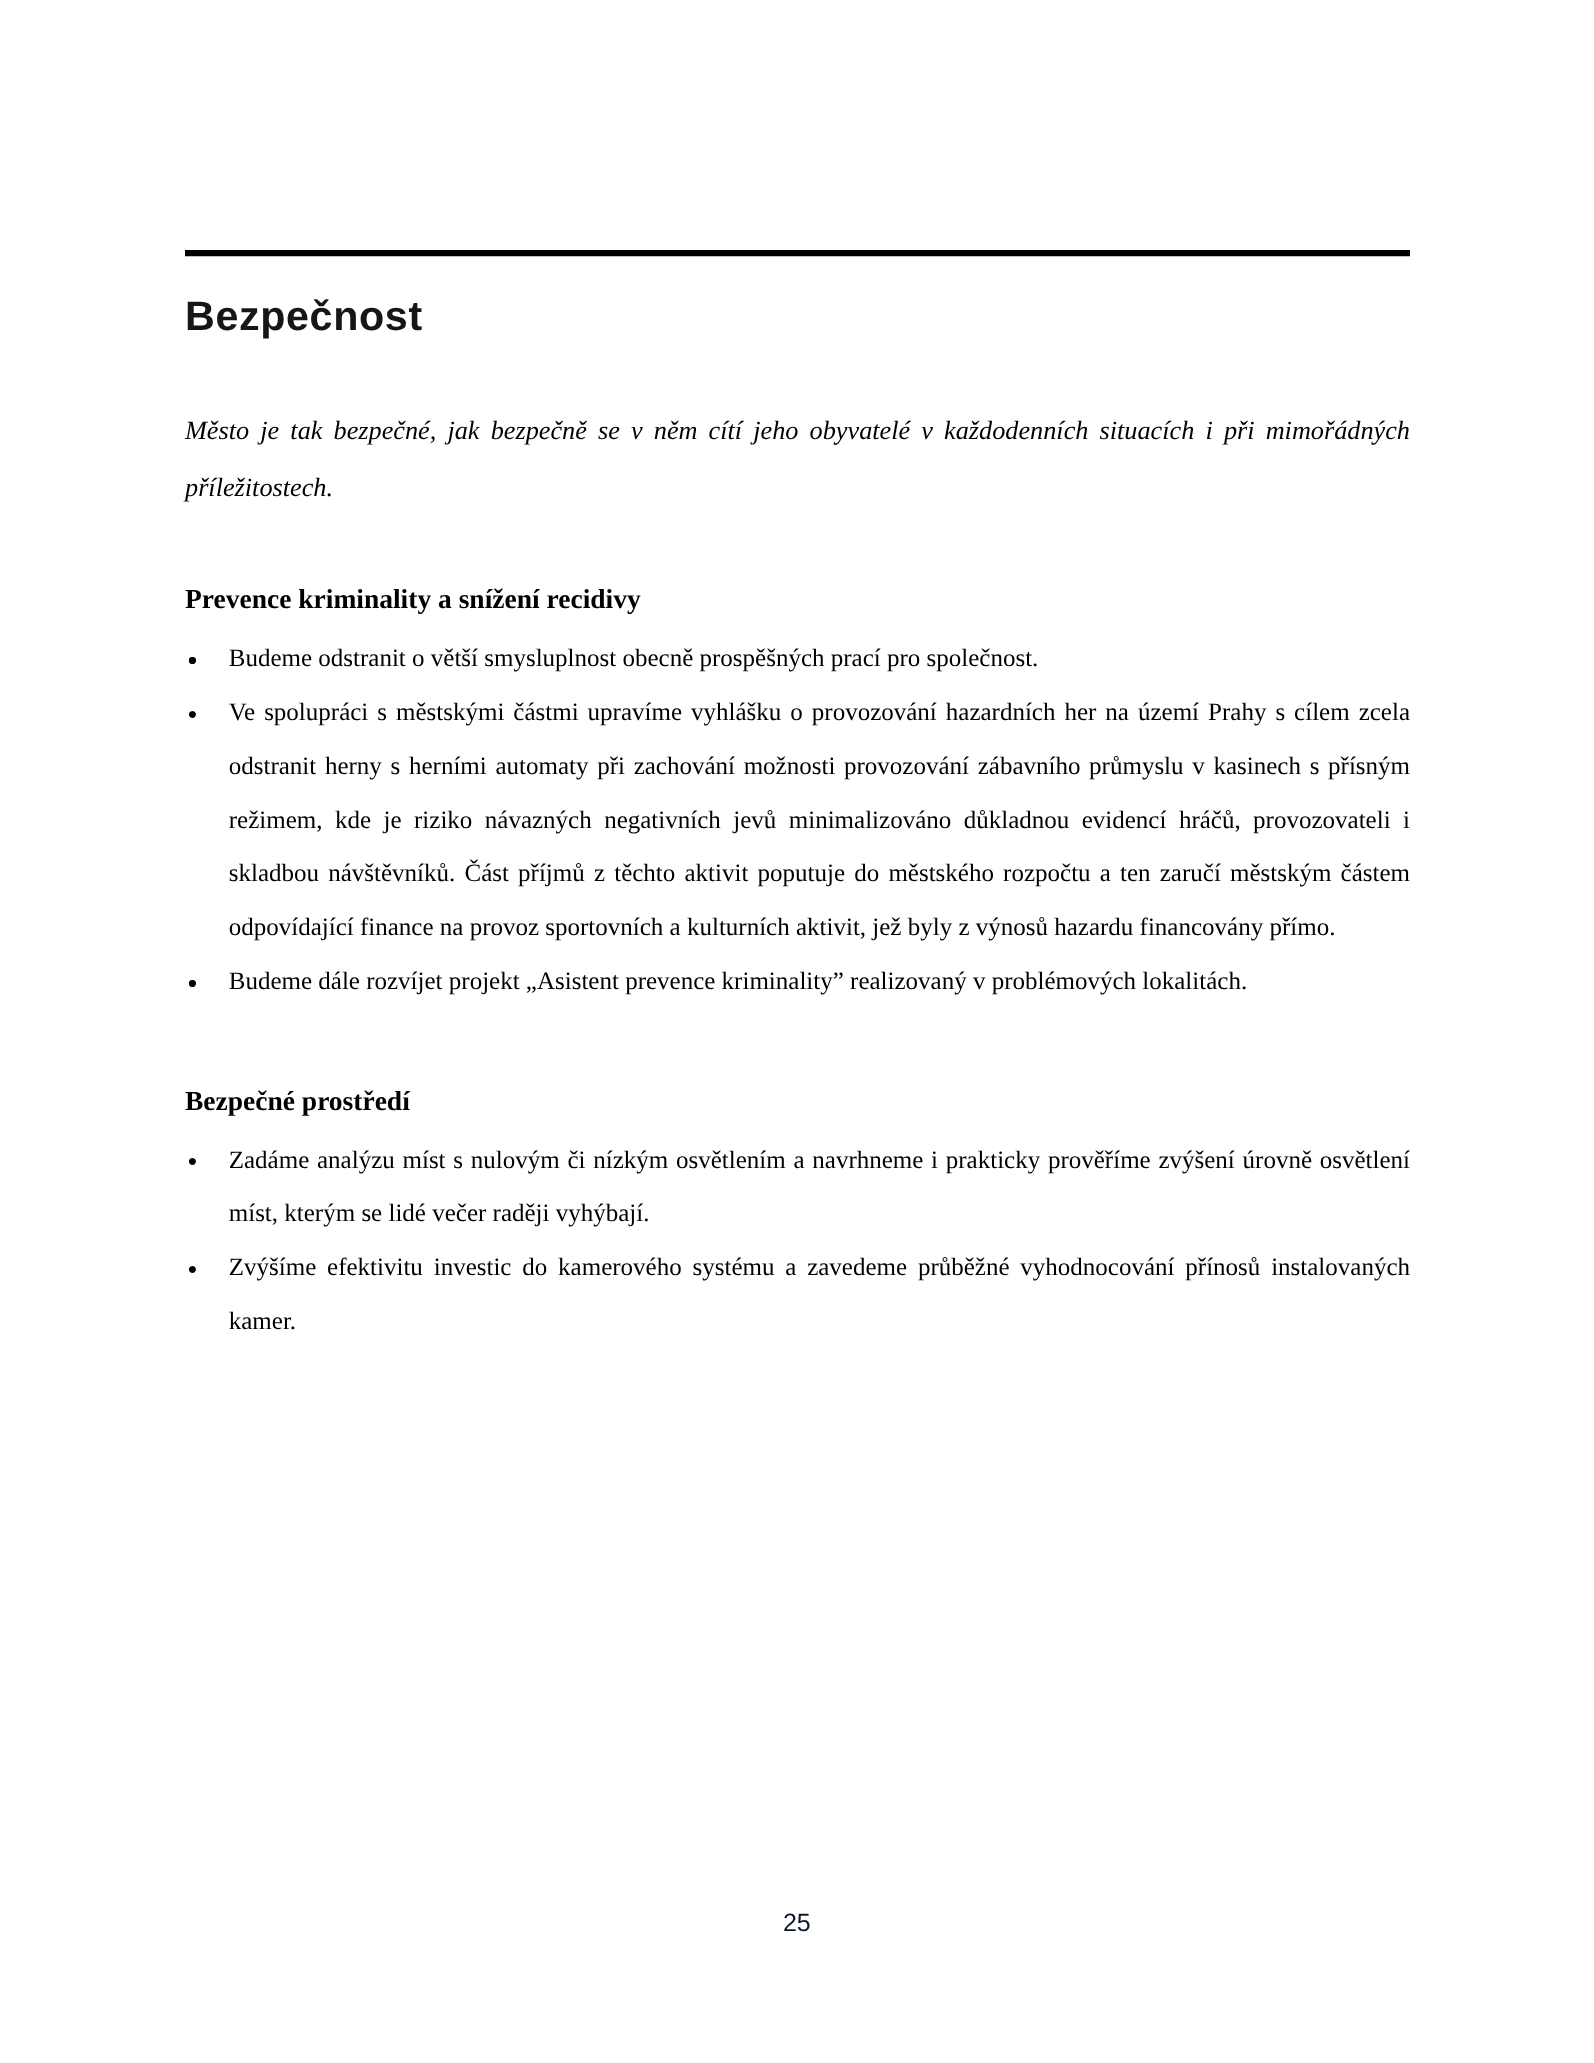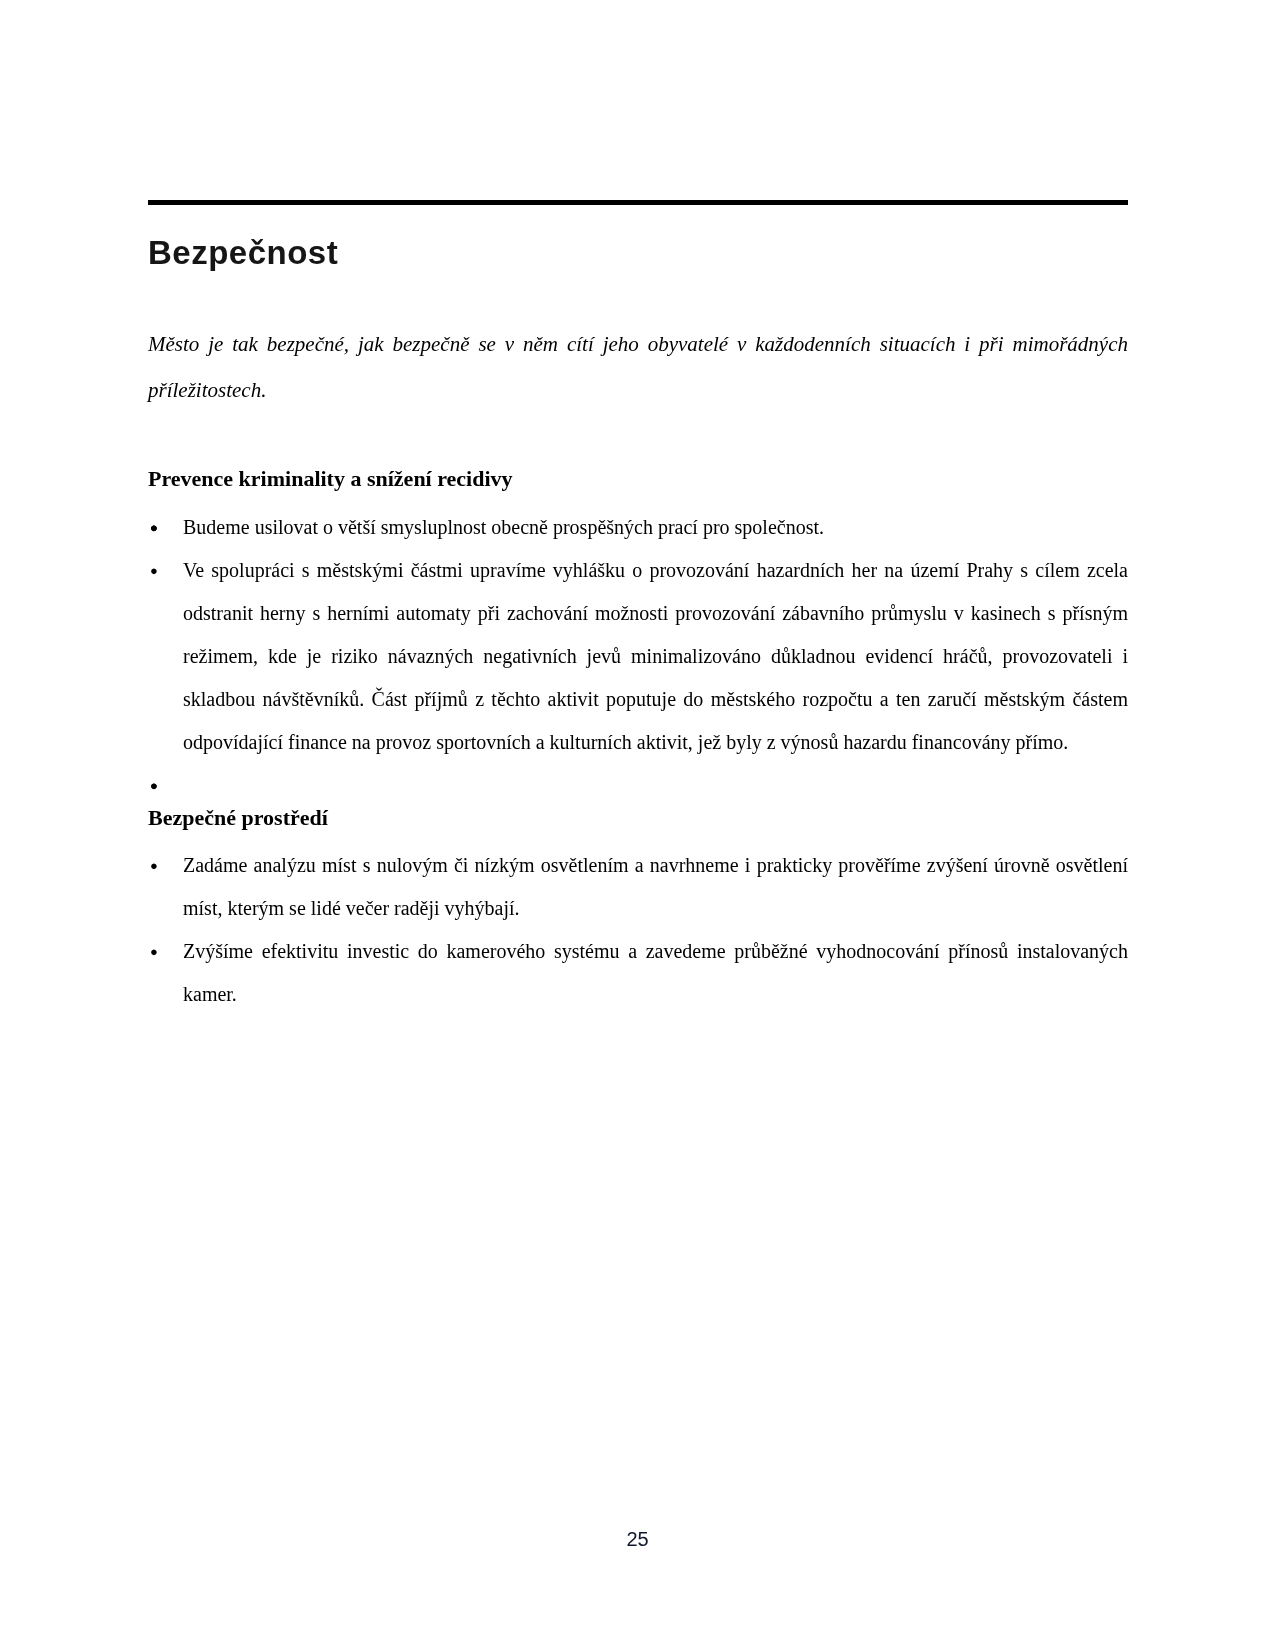--- a/index.html
+++ b/index.html
@@ -41,21 +41,21 @@
     line-height: 46px;
     text-align: justify;
   }
   .section-heading {
     margin: 52px 0 0 0;
     font-weight: bold;
     font-size: 22px;
     line-height: 1.3;
   }
   .section-heading.second {
-    margin-top: 40px;
+    margin-top: 60px;
   }
   ul.bullets {
     list-style: none;
     margin: 12px 0 0 0;
     padding: 0;
   }
   ul.bullets li {
     position: relative;
     padding-left: 35px;
     font-size: 20px;
@@ -95,31 +95,32 @@
 
   <ul class="bullets">
     <li>
       <span class="dot">●</span>
     </li>
     <li>
       <span class="dot">●</span>
     </li>
     <li>
       <span class="dot">●</span>
-      <span>Budeme usilovat o větší smysluplnost obecně prospěšných prací pro společnost.</span>
+      <span>Budeme odstranit o větší smysluplnost obecně prospěšných prací pro společnost.</span>
     </li>
     <li>
       <span class="dot">●</span>
       <span>Ve spolupráci s městskými částmi upravíme vyhlášku o provozování hazardních her na území Prahy s cílem zcela odstranit herny s herními automaty při zachování možnosti provozování zábavního průmyslu v kasinech s přísným režimem, kde je riziko návazných negativních jevů minimalizováno důkladnou evidencí hráčů, provozovateli i skladbou návštěvníků. Část příjmů z těchto aktivit poputuje do městského rozpočtu a ten zaručí městským částem odpovídající finance na provoz sportovních a kulturních aktivit, jež byly z výnosů hazardu financovány přímo.</span>
     </li>
     <li>
       <span class="dot">●</span>
     </li>
     <li>
       <span class="dot">●</span>
+      <span>Budeme dále rozvíjet projekt „Asistent prevence kriminality” realizovaný v problémových lokalitách.</span>
     </li>
   </ul>
 
   <h2 class="section-heading second">Bezpečné prostředí</h2>
 
   <ul class="bullets">
     <li>
       <span class="dot">●</span>
       <span>Zadáme analýzu míst s nulovým či nízkým osvětlením a navrhneme i prakticky prověříme zvýšení úrovně osvětlení míst, kterým se lidé večer raději vyhýbají.</span>
     </li>

